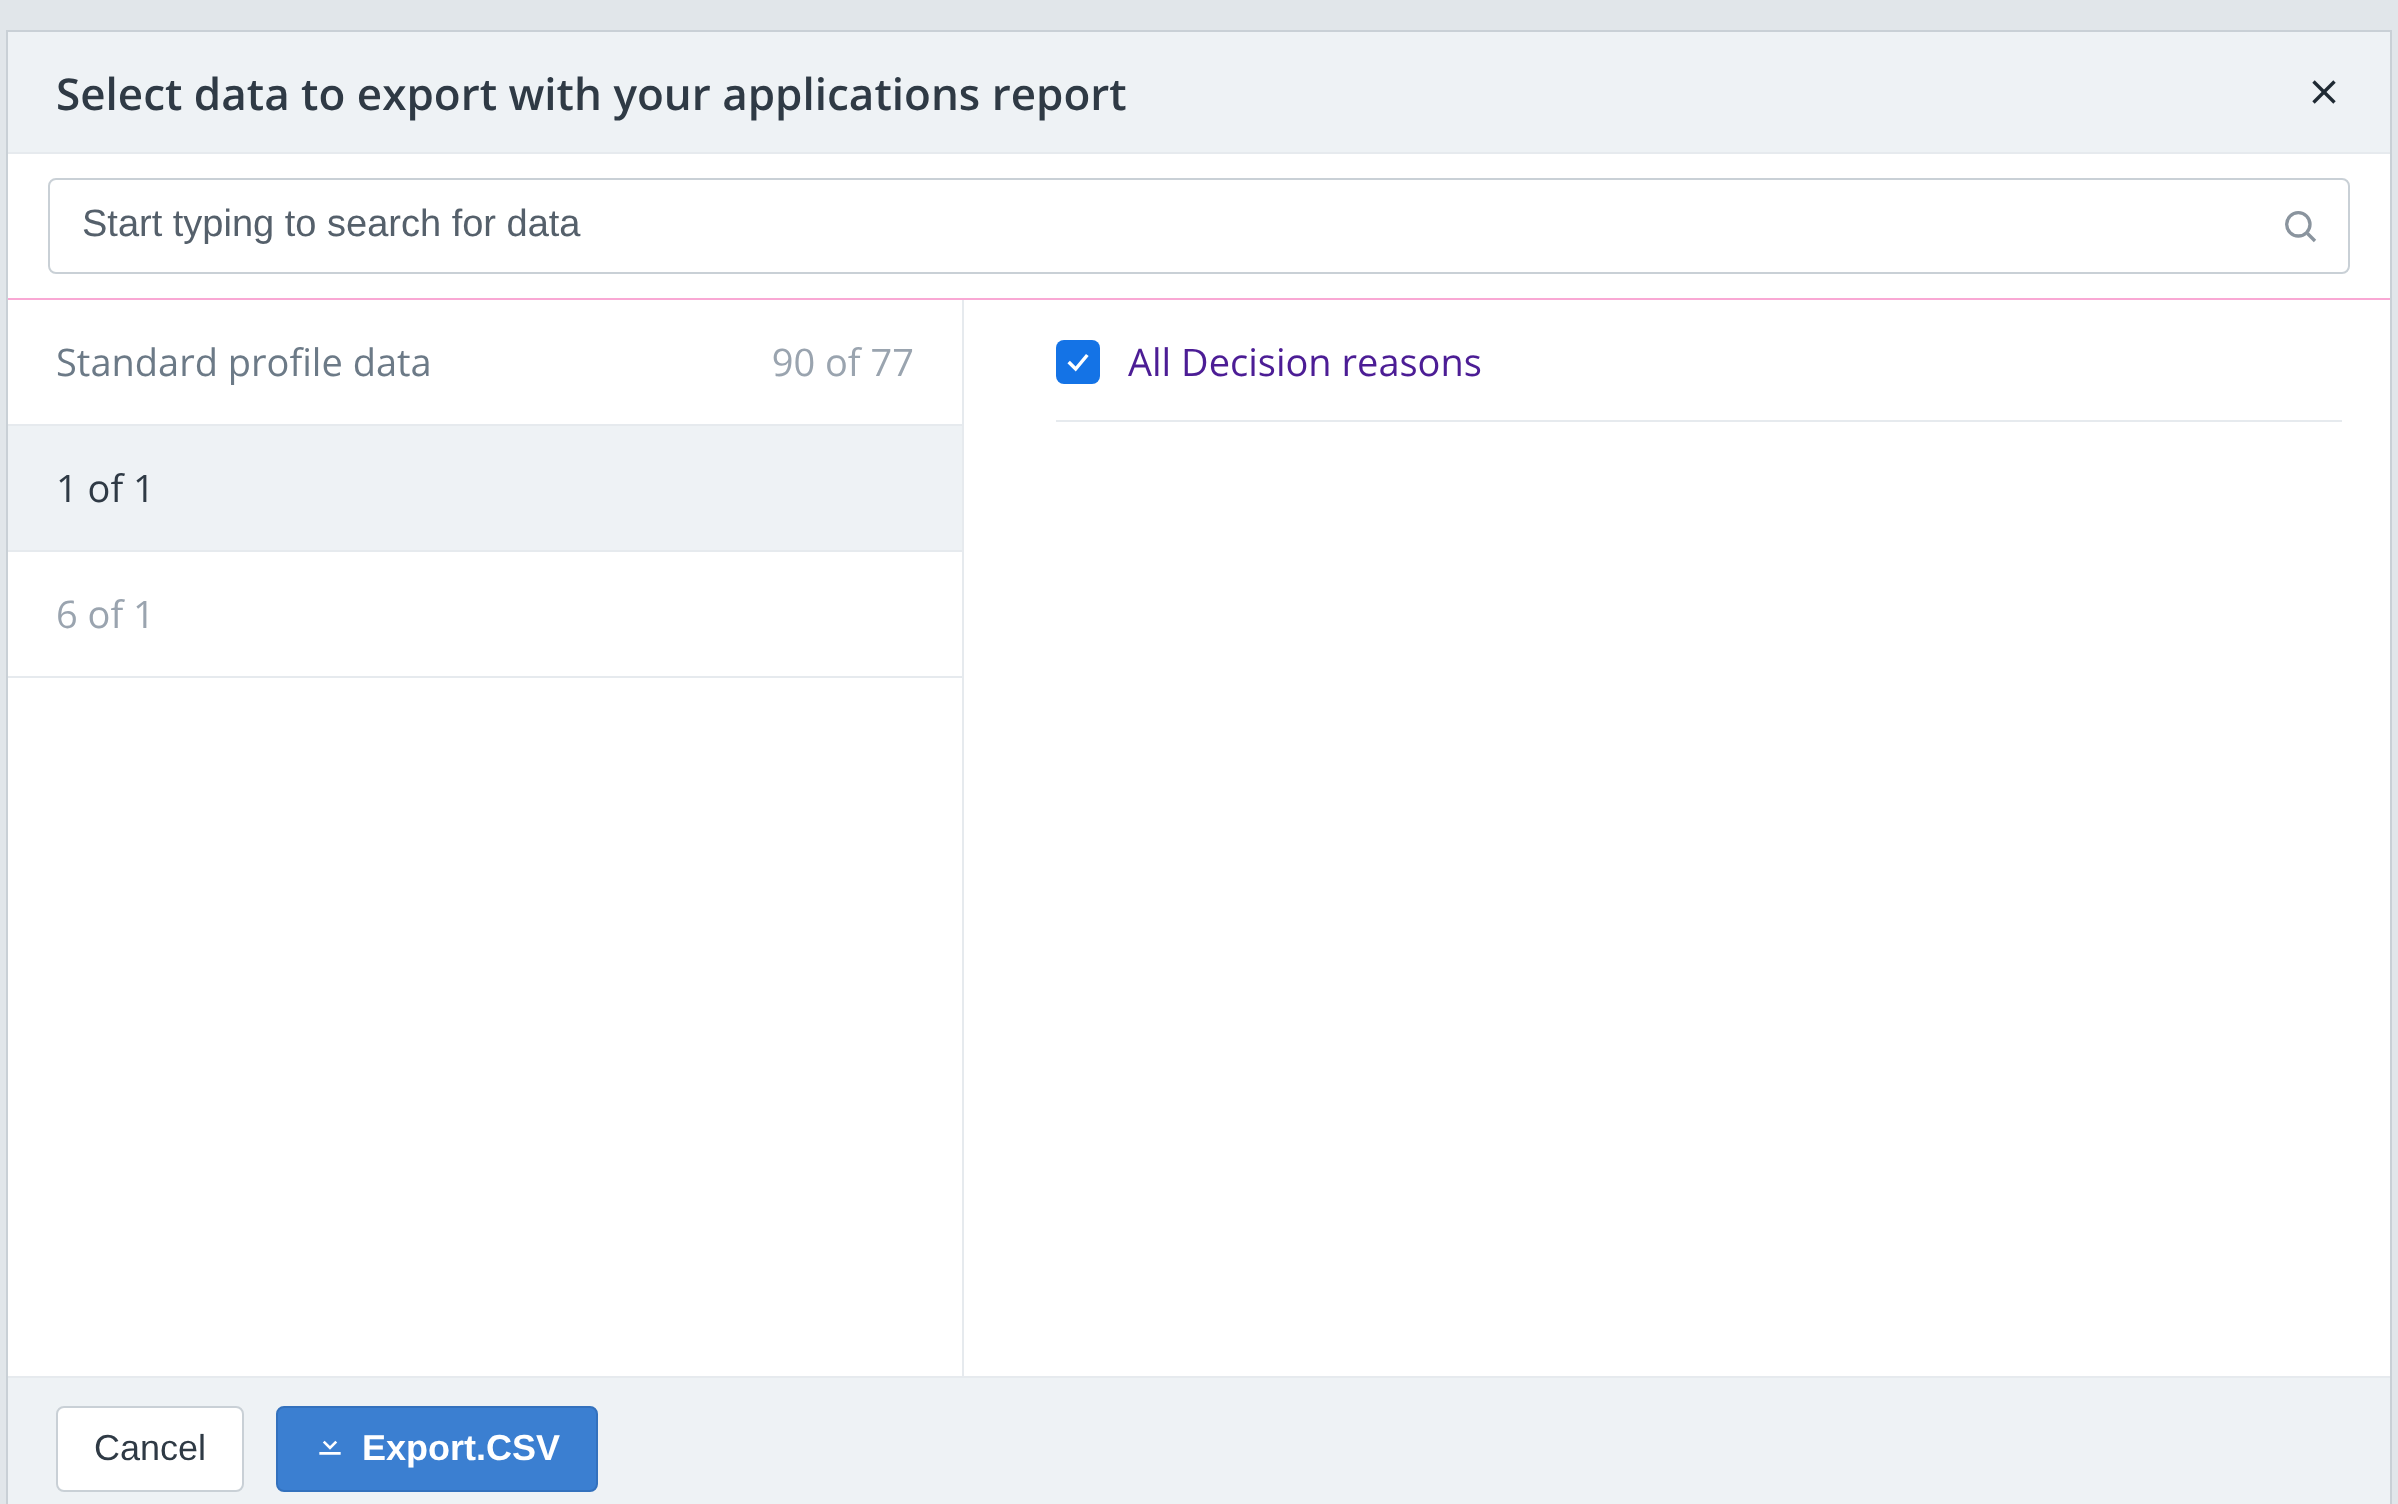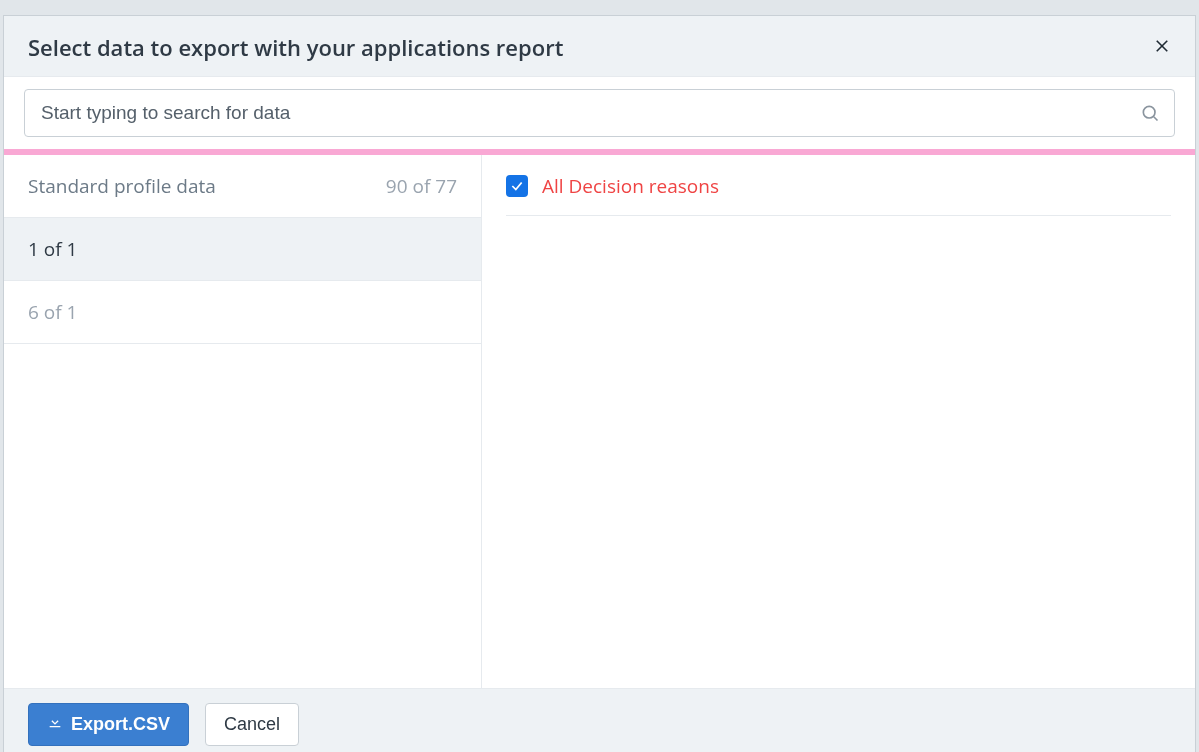--- a/index.html
+++ b/index.html
@@ -72,21 +72,22 @@
       display: flex;
       align-items: center;
     }
     .search-icon svg { width: 20px; height: 20px; }
 
     .body-split {
       display: flex;
       flex: 1;
       min-height: 0;
       margin-top: 12px;
-      border-top: 6px solid #f9a8d4;
+      border-top: 1px solid #f9a8d4;
+      gap: 22px;
     }
 
     .sidebar {
       width: 478px;
       flex: 0 0 478px;
       border-right: 1px solid #e6eaee;
       background: #fff;
       overflow-y: auto;
     }
     .side-item {
@@ -124,21 +125,21 @@
       height: 22px;
       border-radius: 4px;
       background: #1473e6;
       display: flex;
       align-items: center;
       justify-content: center;
     }
     .chk svg { width: 14px; height: 14px; stroke: #fff; stroke-width: 3; }
     .check-label {
       font-size: 19px;
-      color: #ef4444;
+      color: #4c1d95;
     }
 
     .footer {
       display: flex;
       gap: 16px;
       padding: 14px 24px;
       background: #eef2f5;
       border-top: 1px solid #e6eaee;
     }
     .btn {
@@ -212,25 +213,25 @@
           <svg viewBox="0 0 24 24" fill="none">
               <polyline points="4 12 10 18 20 6"></polyline>
             </svg>
         </span>
         <span class="check-label">All Decision reasons</span>
       </div>
     </div>
   </div>
 
   <div class="footer">
+    <button class="btn secondary">
+      <span>Cancel</span>
+    </button>
     <button class="btn primary">
       <span>
         <svg viewBox="0 0 24 24">
             <path d="M12 3v10.5l-4-4-1.4 1.4L12 16.3l5.4-5.4L16 9.5l-4 4V3h0zM4 18h16v2H4z"></path>
           </svg>
       </span>
       <span>Export.CSV</span>
     </button>
-    <button class="btn secondary">
-      <span>Cancel</span>
-    </button>
   </div>
 </div>
 
 </body></html>

